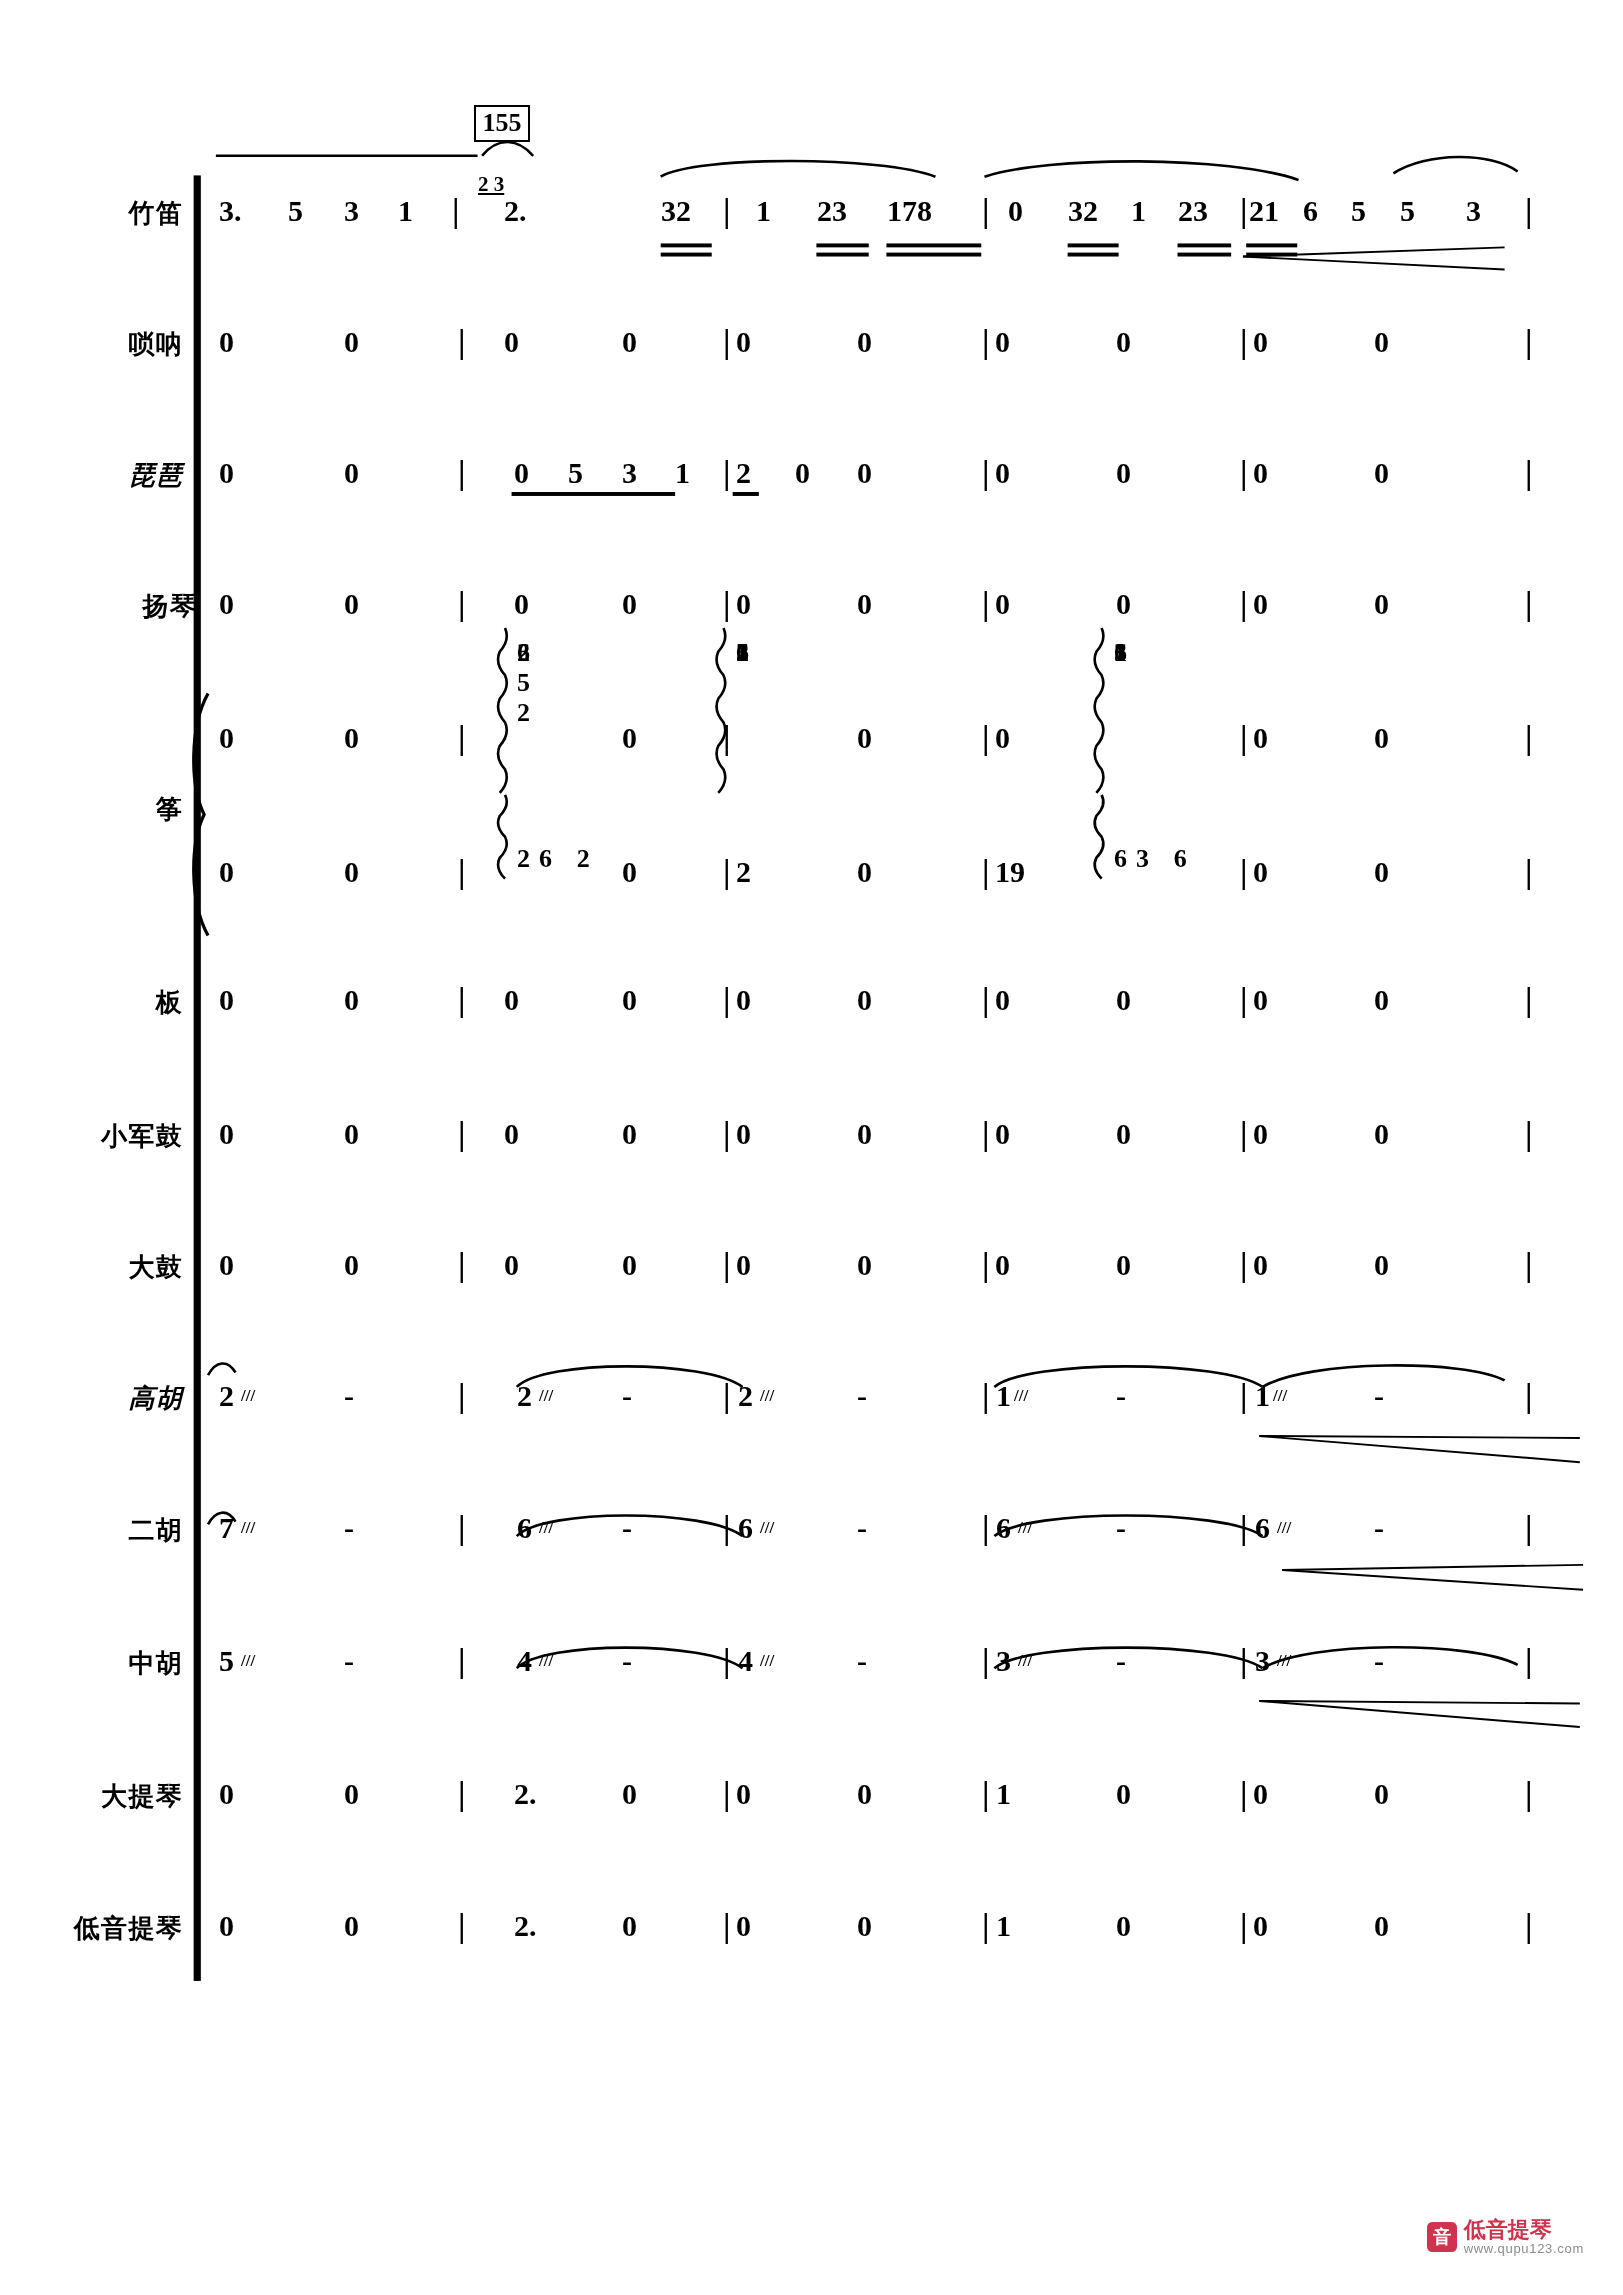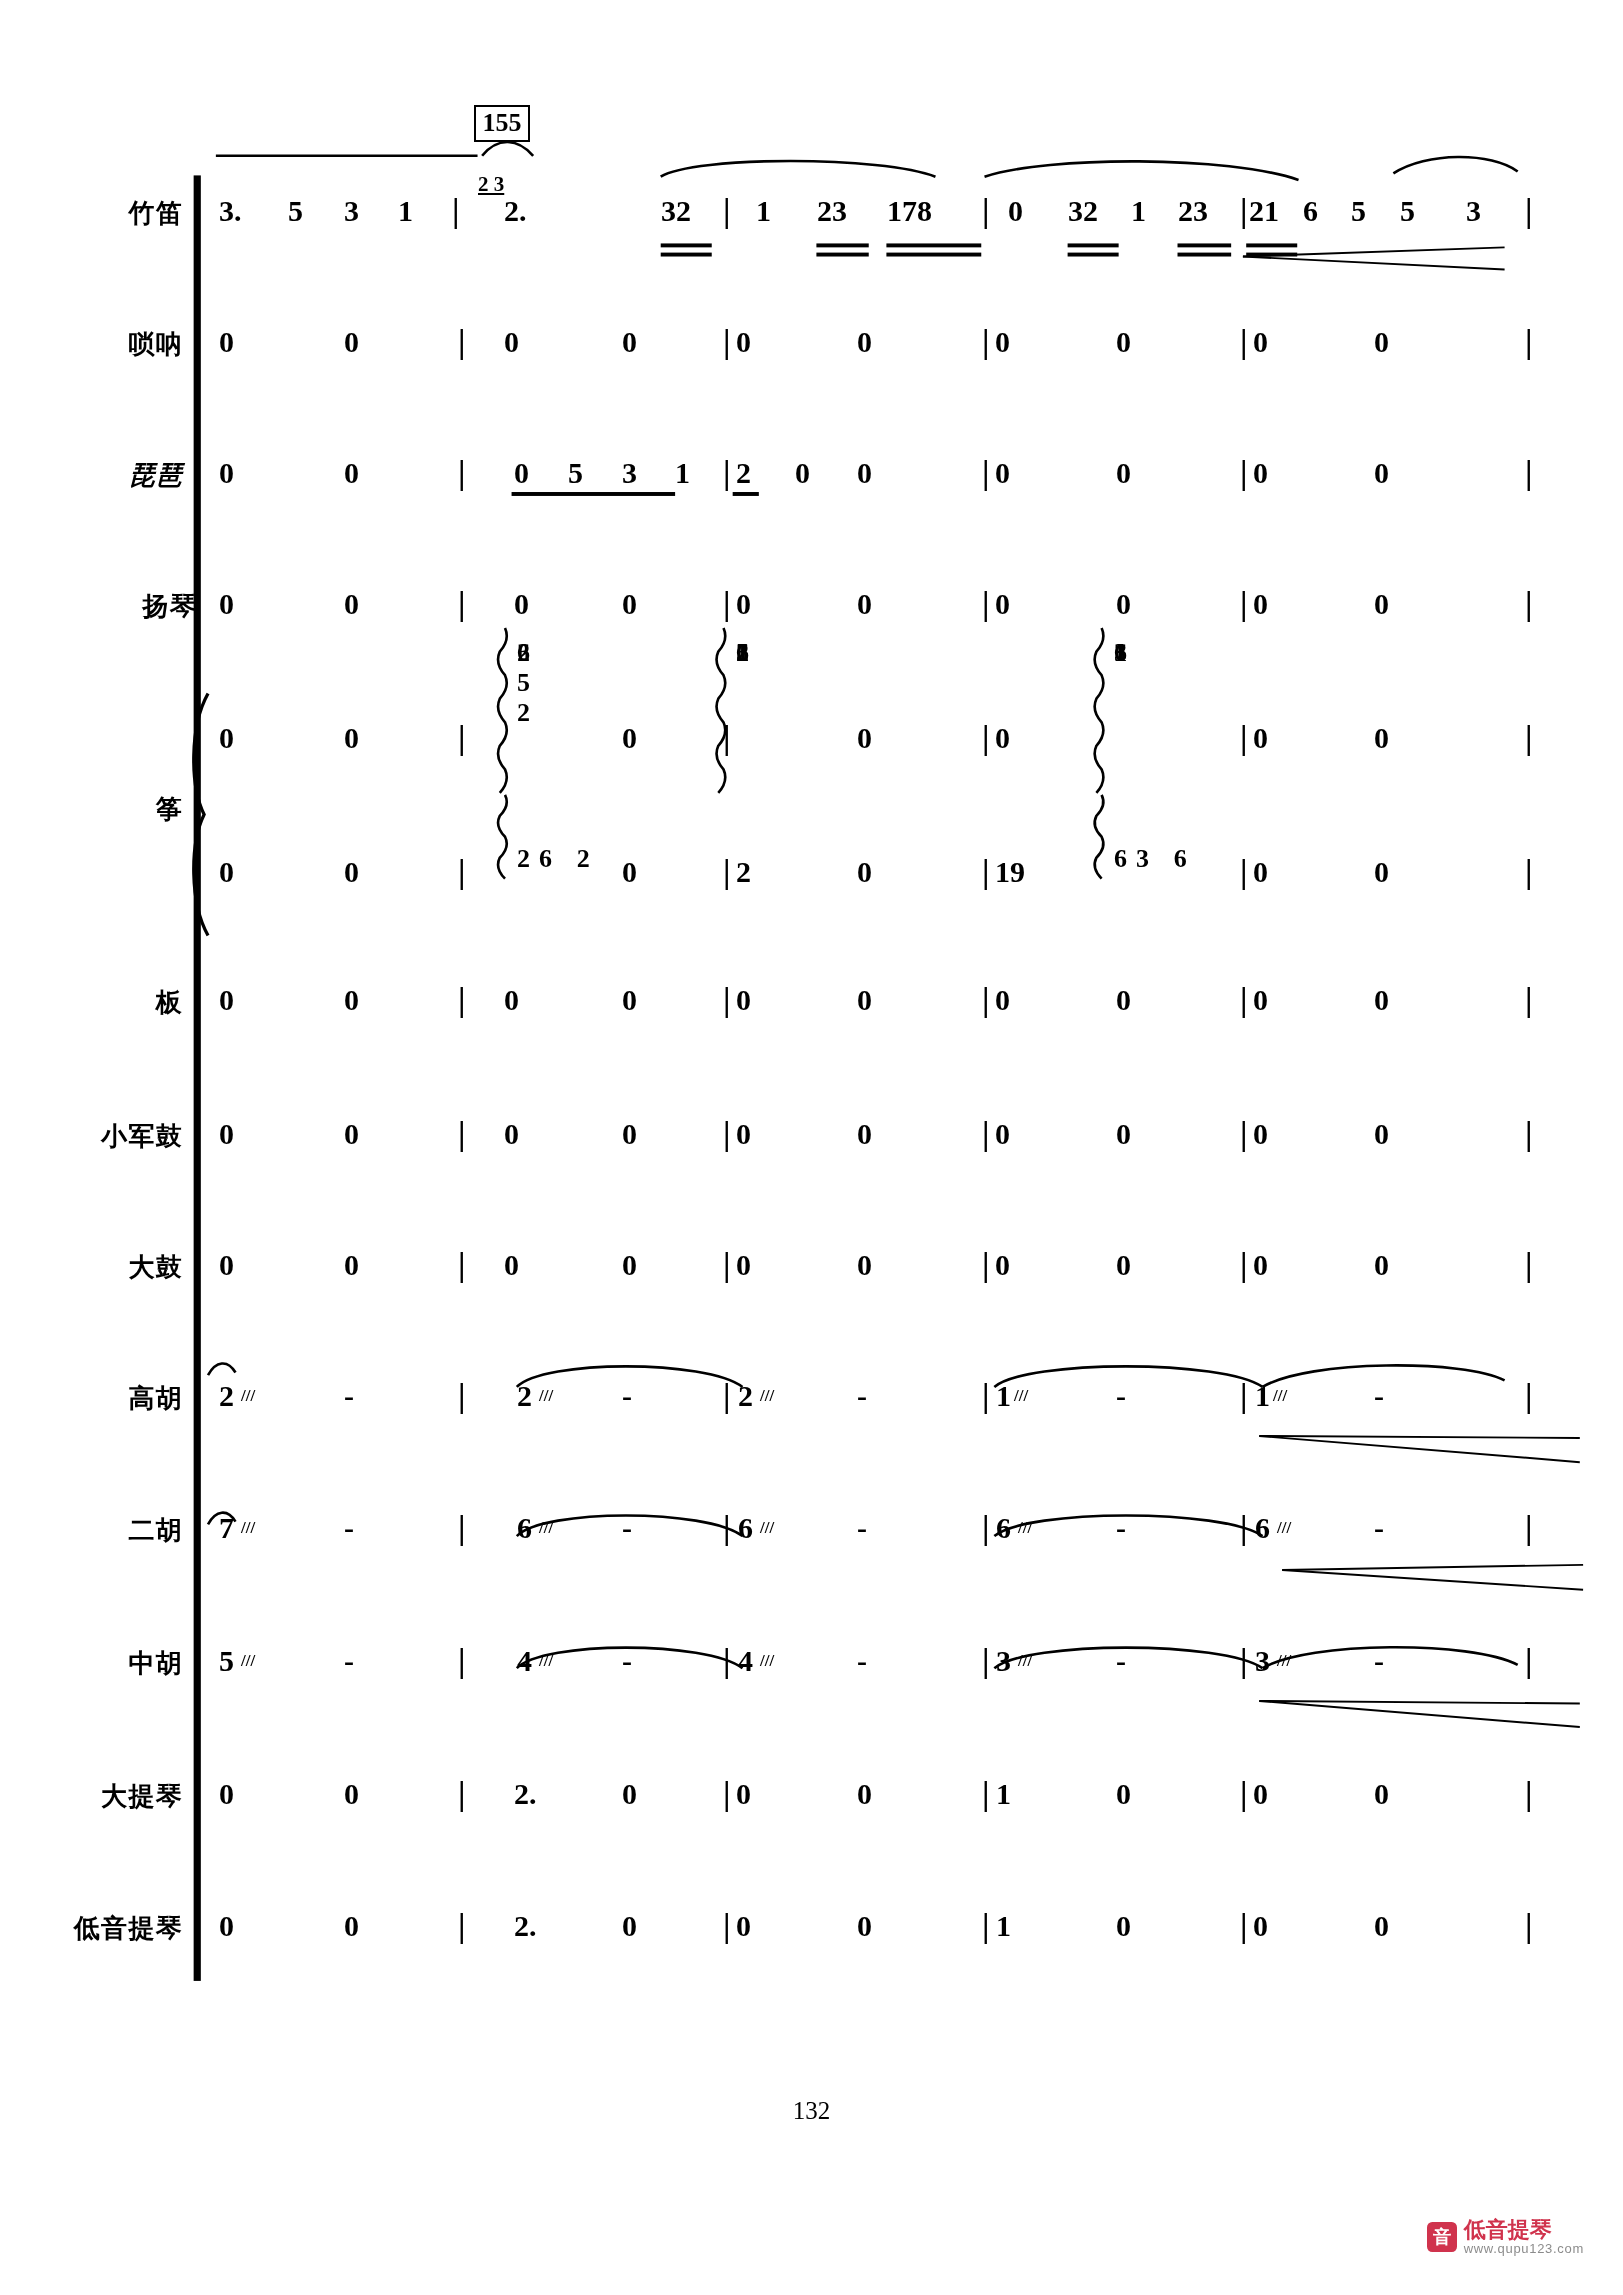--- a/index.html
+++ b/index.html
@@ -353,21 +353,21 @@
     <div class="n" style="left:857px;">0</div>
     <div class="bar" style="left:982px;">|</div>
     <div class="n" style="left:995px;">0</div>
     <div class="n" style="left:1116px;">0</div>
     <div class="bar" style="left:1240px;">|</div>
     <div class="n" style="left:1253px;">0</div>
     <div class="n" style="left:1374px;">0</div>
     <div class="bar" style="left:1525px;">|</div>
   </div>
 
-  <div class="label" style="left:98px;top:1381px;width:85px;">高胡</div>
+  <div class="label" style="left:98px;top:1381px;width:85px;font-style:italic;">高胡</div>
   <div class="row" style="left:0;top:1381px;">
     <div class="n" style="left:219px;">2</div>
     <div class="n small" style="left:241px;font-size:17px;">///</div>
     <div class="n" style="left:344px;">-</div>
     <div class="bar" style="left:458px;">|</div>
     <div class="n" style="left:517px;">2</div>
     <div class="n small" style="left:539px;font-size:17px;">///</div>
     <div class="n" style="left:622px;">-</div>
     <div class="bar" style="left:723px;">|</div>
     <div class="n" style="left:738px;">2</div>
@@ -463,21 +463,20 @@
     <div class="n" style="left:857px;">0</div>
     <div class="bar" style="left:982px;">|</div>
     <div class="n" style="left:996px;">1</div>
     <div class="n" style="left:1116px;">0</div>
     <div class="bar" style="left:1240px;">|</div>
     <div class="n" style="left:1253px;">0</div>
     <div class="n" style="left:1374px;">0</div>
     <div class="bar" style="left:1525px;">|</div>
   </div>
 
-  <div class="pagenum" style="top:2097px;">132</div>
 
   <div class="watermark">
     <div class="wm-badge">音</div>
     <div class="wm-col">
       <div class="wm-main">低音提琴</div>
       <div class="wm-sub">www.qupu123.com</div>
     </div>
   </div>
 
 </div>

